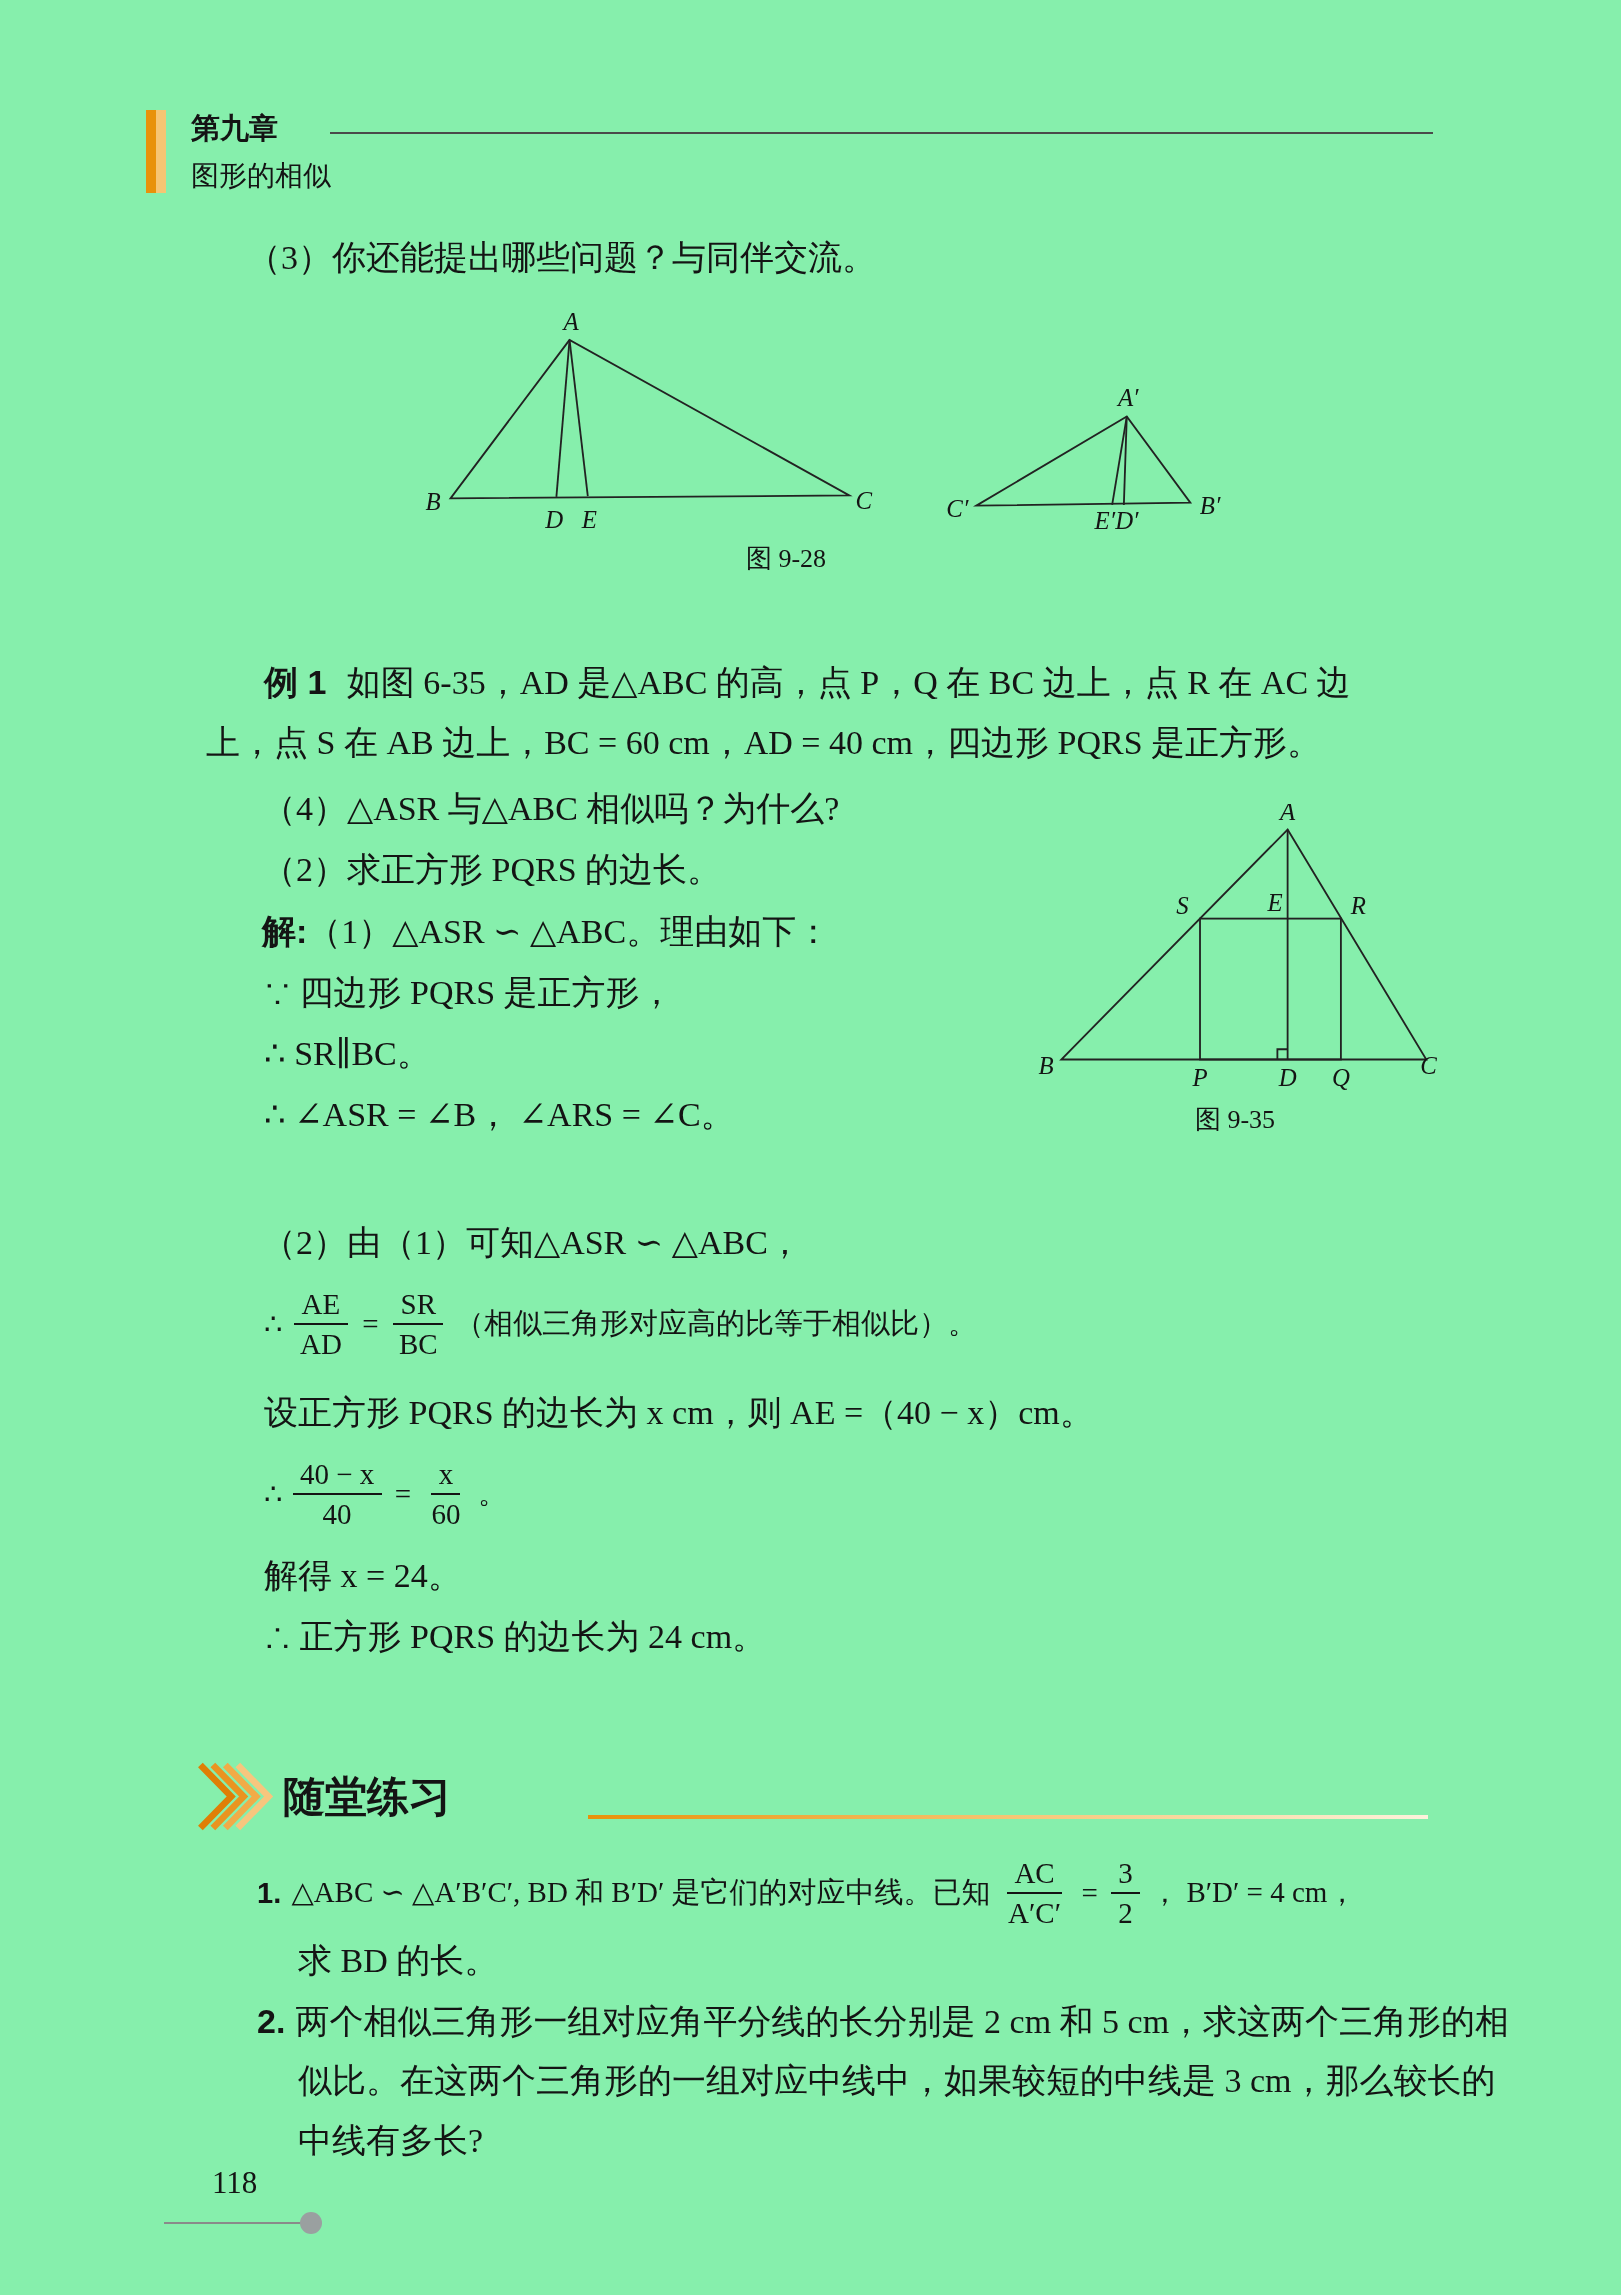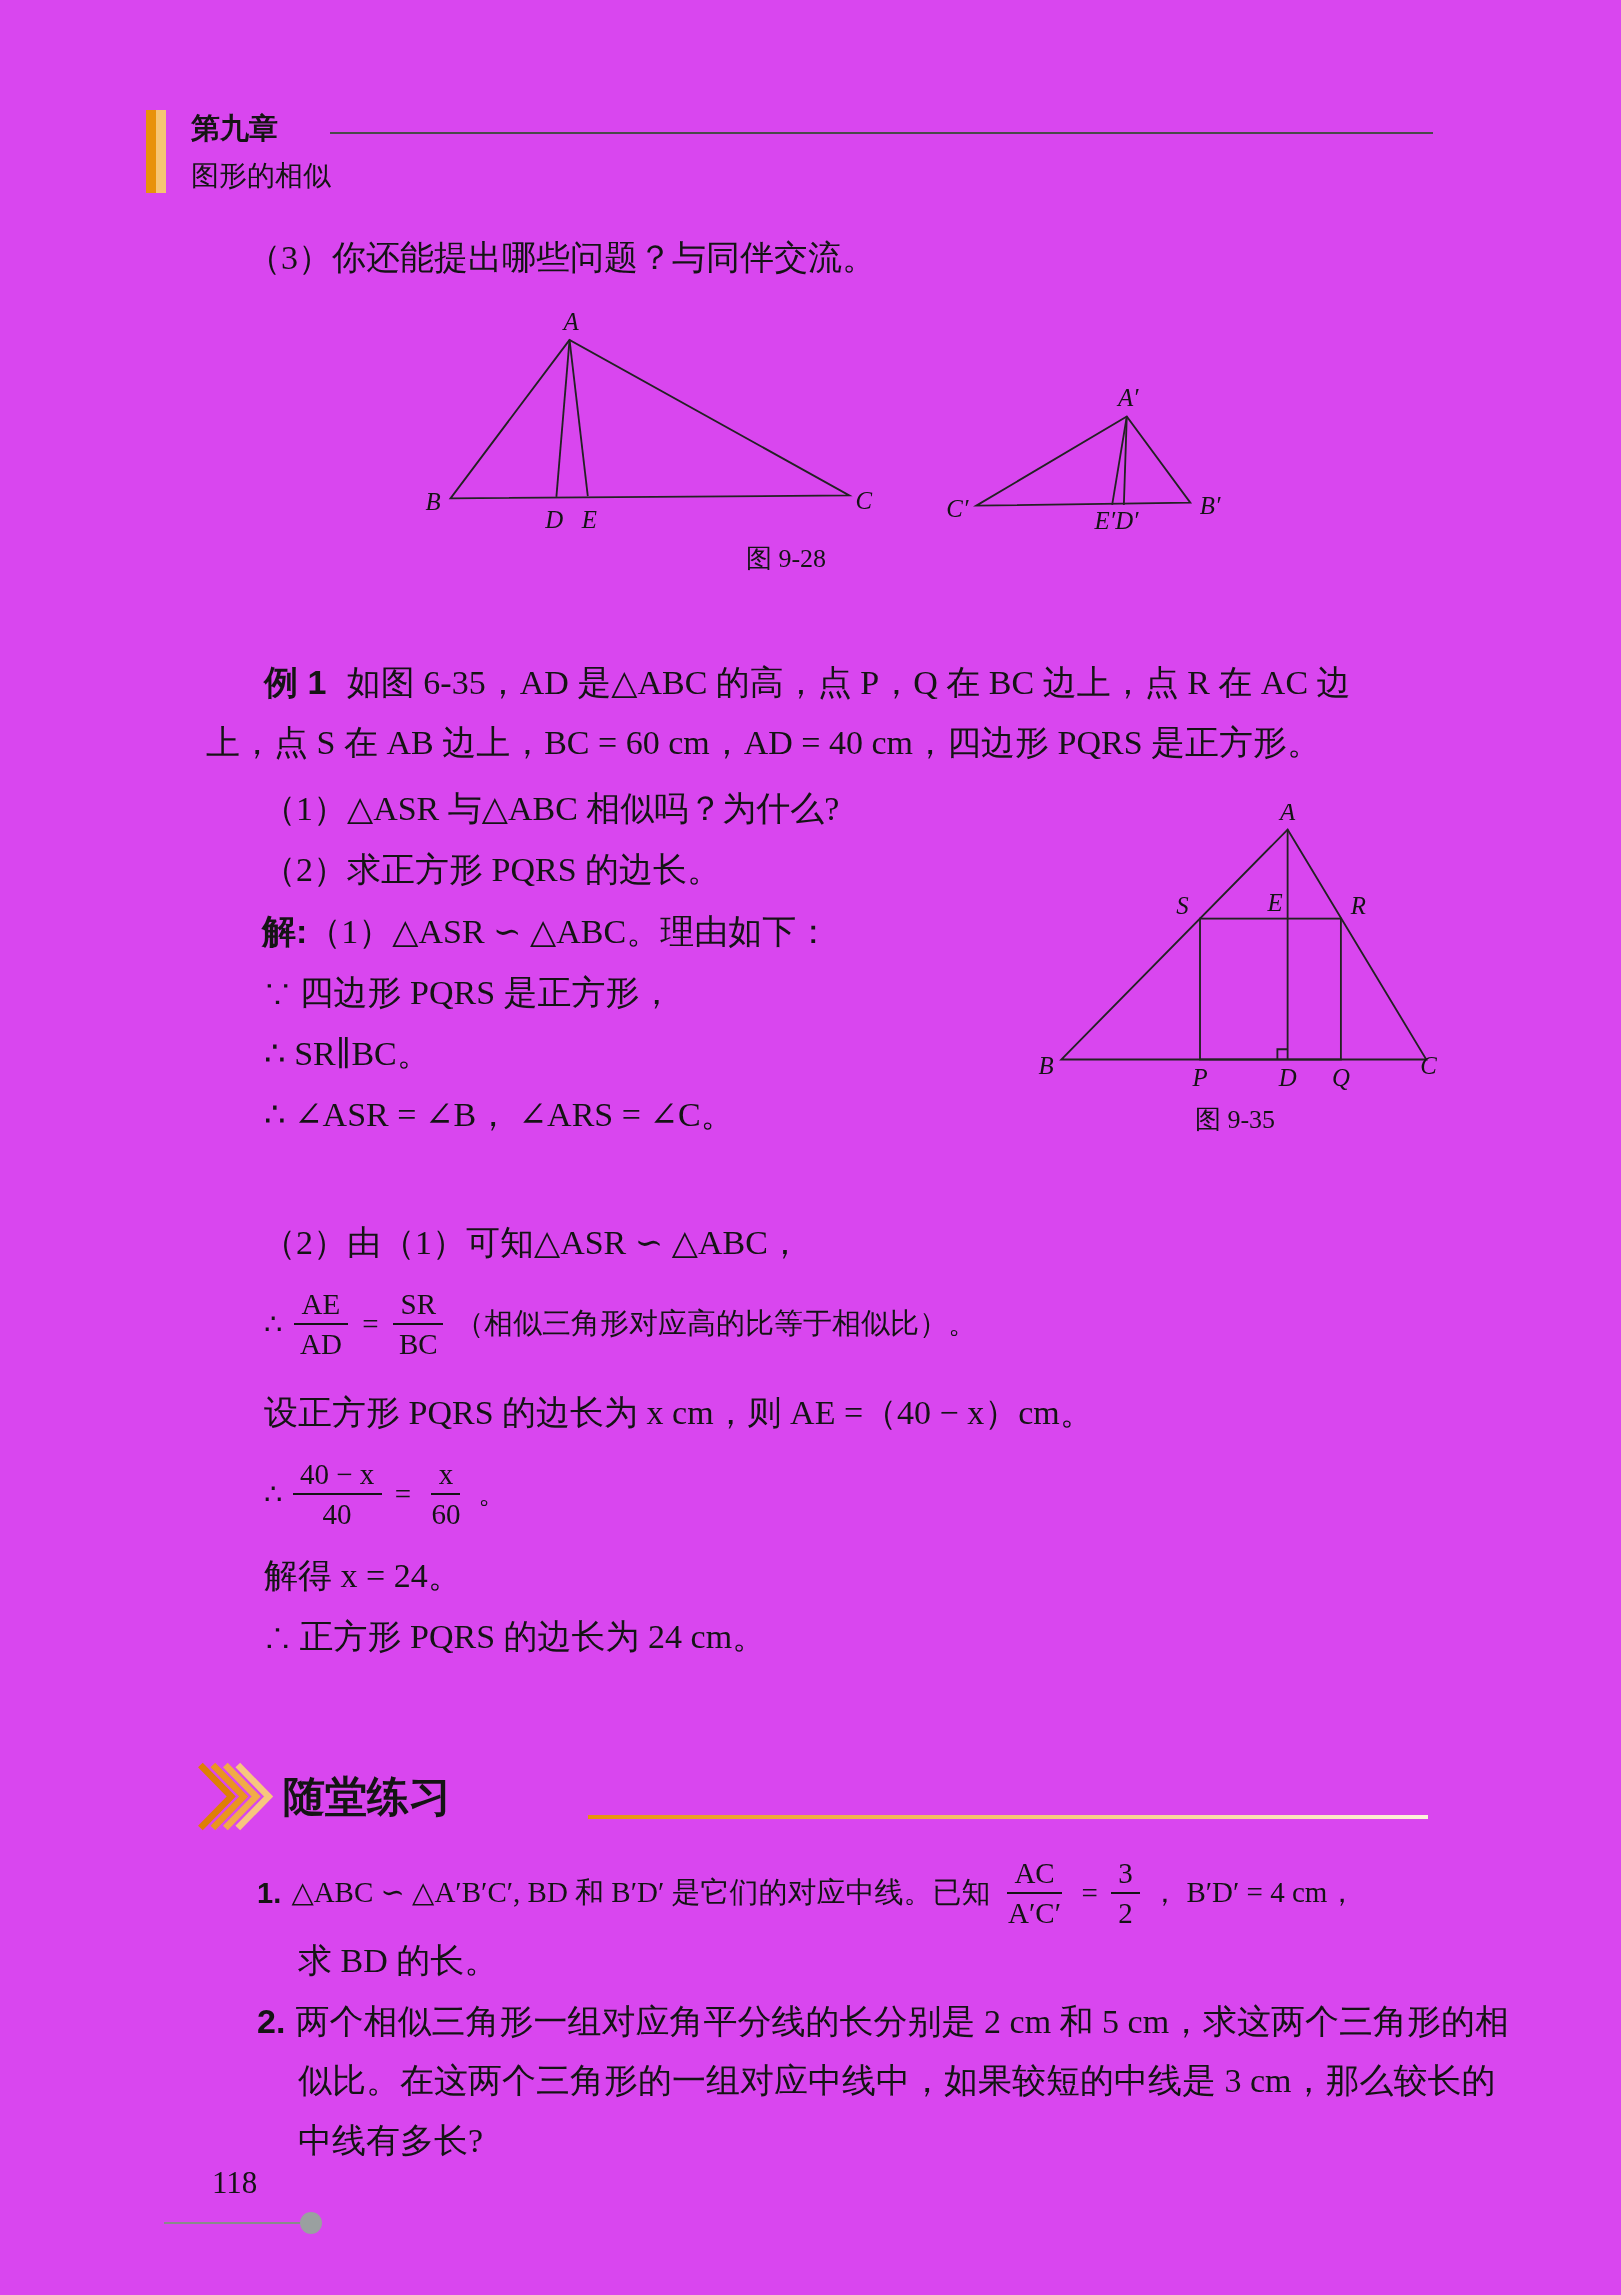--- a/index.html
+++ b/index.html
@@ -1,21 +1,21 @@
 <!DOCTYPE html>
 <html style="font-size:11.7px"><head>
 <meta charset="utf-8">
 <style>
   * { box-sizing: border-box; }
   html, body { margin: 0; padding: 0; background: #e9e9e9; }
   .page {
     position: relative;
     width: 1622px;
     height: 2295px;
-    background: #d946ef;
+    background: #86efac;
     overflow: hidden;
     color: #141414;
     font-family: "Liberation Serif", "DejaVu Serif", serif;
   }
   .t { position: absolute; font-size: 34px; line-height: 1.25; white-space: nowrap; }
   .sans { font-family: "Liberation Sans", "DejaVu Sans", sans-serif; }
   .hd-label { font-family: "Liberation Sans", "DejaVu Sans", sans-serif; font-weight: bold; }
   .indent-gap { display: inline-block; width: 20.5px; }
   .mline { position: absolute; display: flex; align-items: center; font-size: 29px; white-space: nowrap; }
   .frac { display: inline-flex; flex-direction: column; align-items: center; margin: 0 10.2px; line-height: 1.12; }
@@ -65,21 +65,21 @@
     <text x="756" y="288" text-anchor="middle">C′</text>
     <text x="1102" y="284" text-anchor="middle">B′</text>
     <text x="974" y="304" text-anchor="middle">E′D′</text>
   </svg>
   <div class="caption" style="left:720px;top:541px;width:132px;">图 9-28</div>
 
   <div class="t" style="left:264px;top:661px;">
     <span class="hd-label">例 1</span><span class="indent-gap"></span><span>如图 6-35，AD 是△ABC 的高，点 P，Q 在 BC 边上，点 R 在 AC 边</span>
   </div>
   <div class="t" style="left:206px;top:722px;">上，点 S 在 AB 边上，BC = 60 cm，AD = 40 cm，四边形 PQRS 是正方形。</div>
-  <div class="t" style="left:262px;top:788px;">（1）△ASR 与△ABC 相似吗？为什么?</div>
+  <div class="t" style="left:262px;top:788px;">（4）△ASR 与△ABC 相似吗？为什么?</div>
   <div class="t" style="left:262px;top:849px;">（2）求正方形 PQRS 的边长。</div>
 
   <div class="t" style="left:262px;top:910px;">
     <span class="hd-label">解:</span><span>（1）△ASR ∽ △ABC。理由如下：</span>
   </div>
   <div class="t" style="left:264px;top:972px;">∵ 四边形 PQRS 是正方形，</div>
   <div class="t" style="left:264px;top:1033px;">∴ SR∥BC。</div>
   <div class="t" style="left:264px;top:1094px;">∴ ∠ASR = ∠B， ∠ARS = ∠C。</div>
   <div class="t" style="left:262px;top:1222px;">（2）由（1）可知△ASR ∽ △ABC，</div>
 

